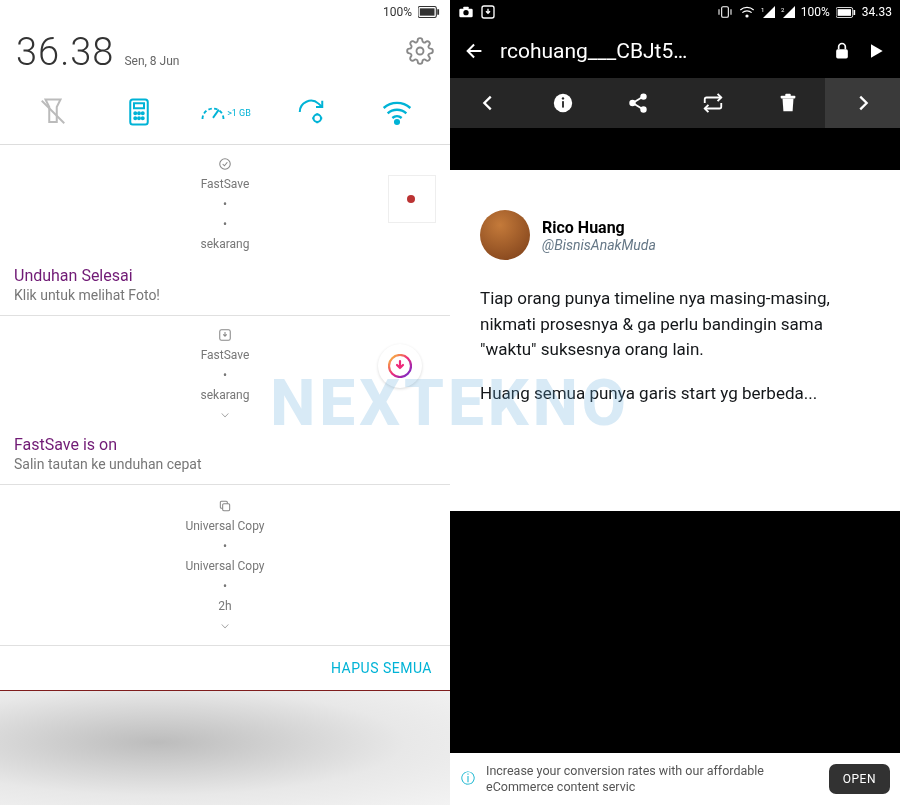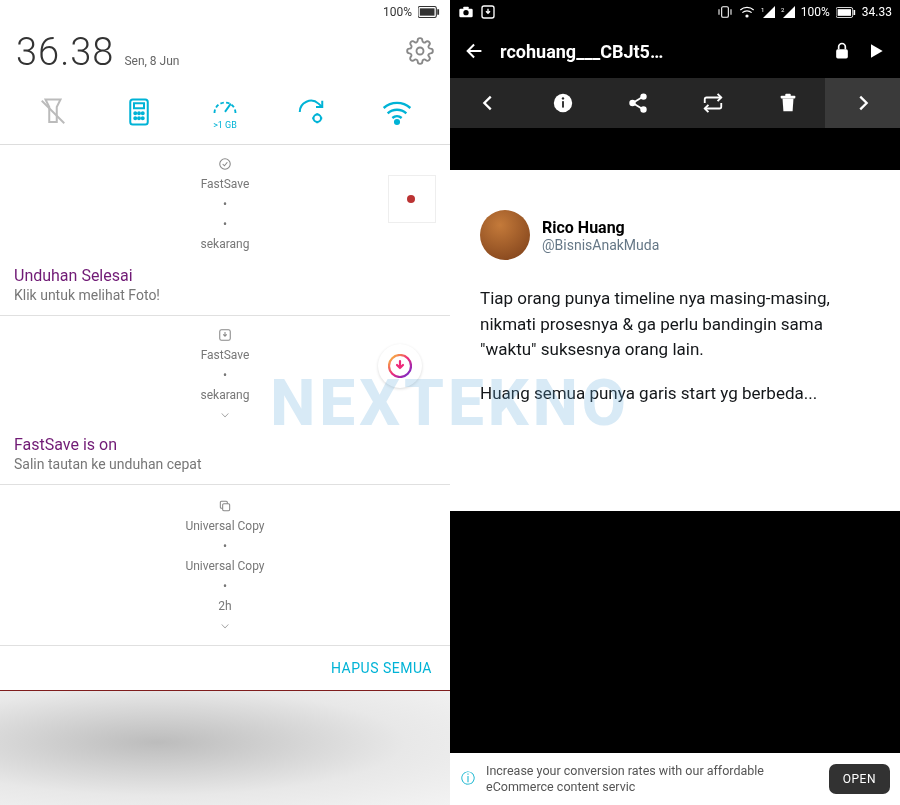--- a/index.html
+++ b/index.html
@@ -30,32 +30,32 @@
   .left .bottom { flex: 1; background: radial-gradient(ellipse at 35% 45%, #bcbcbc 0%, #e8e8e8 60%, #f3f3f3 100%); position: relative; }
 
   
   .watermark { position: absolute; left: 50%; top: 50%; transform: translate(-50%,-50%); font-size: 64px; font-weight: 800; color: rgba(100,170,220,.25); letter-spacing: 4px; pointer-events: none; z-index: 50; white-space: nowrap; }
 
   
   .right { width: 450px; height: 805px; background: #000; display: flex; flex-direction: column; color: #fff; }
   .right .statusbar { height: 24px; background: #000; display: flex; align-items: center; padding: 0 8px; gap: 6px; font-size: 12px; }
   .right .statusbar .spacer { flex: 1; }
   .right .appbar { height: 54px; background: #000; display: flex; align-items: center; padding: 0 14px; gap: 14px; }
-  .right .appbar .title { flex: 1; font-size: 18px; font-weight: 700; white-space: nowrap; overflow: hidden; text-overflow: ellipsis; }
+  .right .appbar .title { flex: 1; font-size: 21px; font-weight: 400; white-space: nowrap; overflow: hidden; text-overflow: ellipsis; }
   .toolbar { height: 50px; background: #262626; display: flex; align-items: center; }
   .toolbar .tbtn { flex: 1; height: 100%; display: flex; align-items: center; justify-content: center; }
   .toolbar .tbtn.hl { background: #3a3a3a; }
   .toolbar svg { width: 22px; height: 22px; }
 
   .content { flex: 1; background: #000; display: flex; flex-direction: column; overflow: hidden; }
   .tweetcard { background: #fff; color: #000; margin-top: 42px; padding: 40px 30px 50px; flex: 0 0 auto; height: 341px; }
   .tweethead { display: flex; align-items: center; gap: 12px; margin-bottom: 26px; }
   .avatar { width: 50px; height: 50px; border-radius: 50%; background: radial-gradient(circle at 40% 30%, #c47a3a, #7a3d18); }
   .tweetname { font-size: 16px; font-weight: 700; }
-  .tweethandle { font-size: 14px; color: #657786; }
+  .tweethandle { font-size: 14px; color: #657786; font-style: italic; }
   .tweettext p { font-size: 17px; line-height: 1.5; margin-bottom: 18px; color: #14171a; }
   .content .blackgap { flex: 1; background: #000; }
 
   .adbar { height: 52px; background: #fff; display: flex; align-items: center; padding: 0 10px; gap: 10px; }
   .adbar .adchoice { color: #00aecb; font-size: 14px; width: 16px; text-align: center; }
   .adbar .adtext { flex: 1; font-size: 12.5px; color: #555; line-height: 1.25; overflow: hidden; }
   .adbar .openbtn { background: #323232; color: #fff; font-size: 12px; padding: 8px 14px; border-radius: 7px; letter-spacing: .5px; }
 
   svg { display: block; }
 </style>
@@ -96,21 +96,21 @@
           <rect x="5" y="2" width="14" height="20" rx="2"></rect>
           <rect x="8" y="5" width="8" height="4"></rect>
           <circle cx="9" cy="13" r=".8" fill="#00b3d6"></circle>
           <circle cx="12" cy="13" r=".8" fill="#00b3d6"></circle>
           <circle cx="15" cy="13" r=".8" fill="#00b3d6"></circle>
           <circle cx="9" cy="17" r=".8" fill="#00b3d6"></circle>
           <circle cx="12" cy="17" r=".8" fill="#00b3d6"></circle>
           <circle cx="15" cy="17" r=".8" fill="#00b3d6"></circle>
         </svg>
     </div>
-    <div class="qbtn active" style="flex-direction:column">
+    <div class="qbtn active" style="flex-direction:row">
       <svg width="28" height="24" viewBox="0 0 24 20" fill="none" stroke="#00b3d6" stroke-width="1.6">
           <path d="M3 16a9 9 0 0 1 18 0" stroke-dasharray="3 2"></path>
           <line x1="12" y1="15" x2="17" y2="8"></line>
         </svg>
       <span class="qlabel">&gt;1 GB</span>
     </div>
     <div class="qbtn active">
       <svg width="30" height="30" viewBox="0 0 24 24" fill="none" stroke="#00b3d6" stroke-width="1.6">
           <path d="M3 12a9 9 0 0 1 15-6.7L21 8"></path>
           <polyline points="21 3 21 8 16 8"></polyline>

